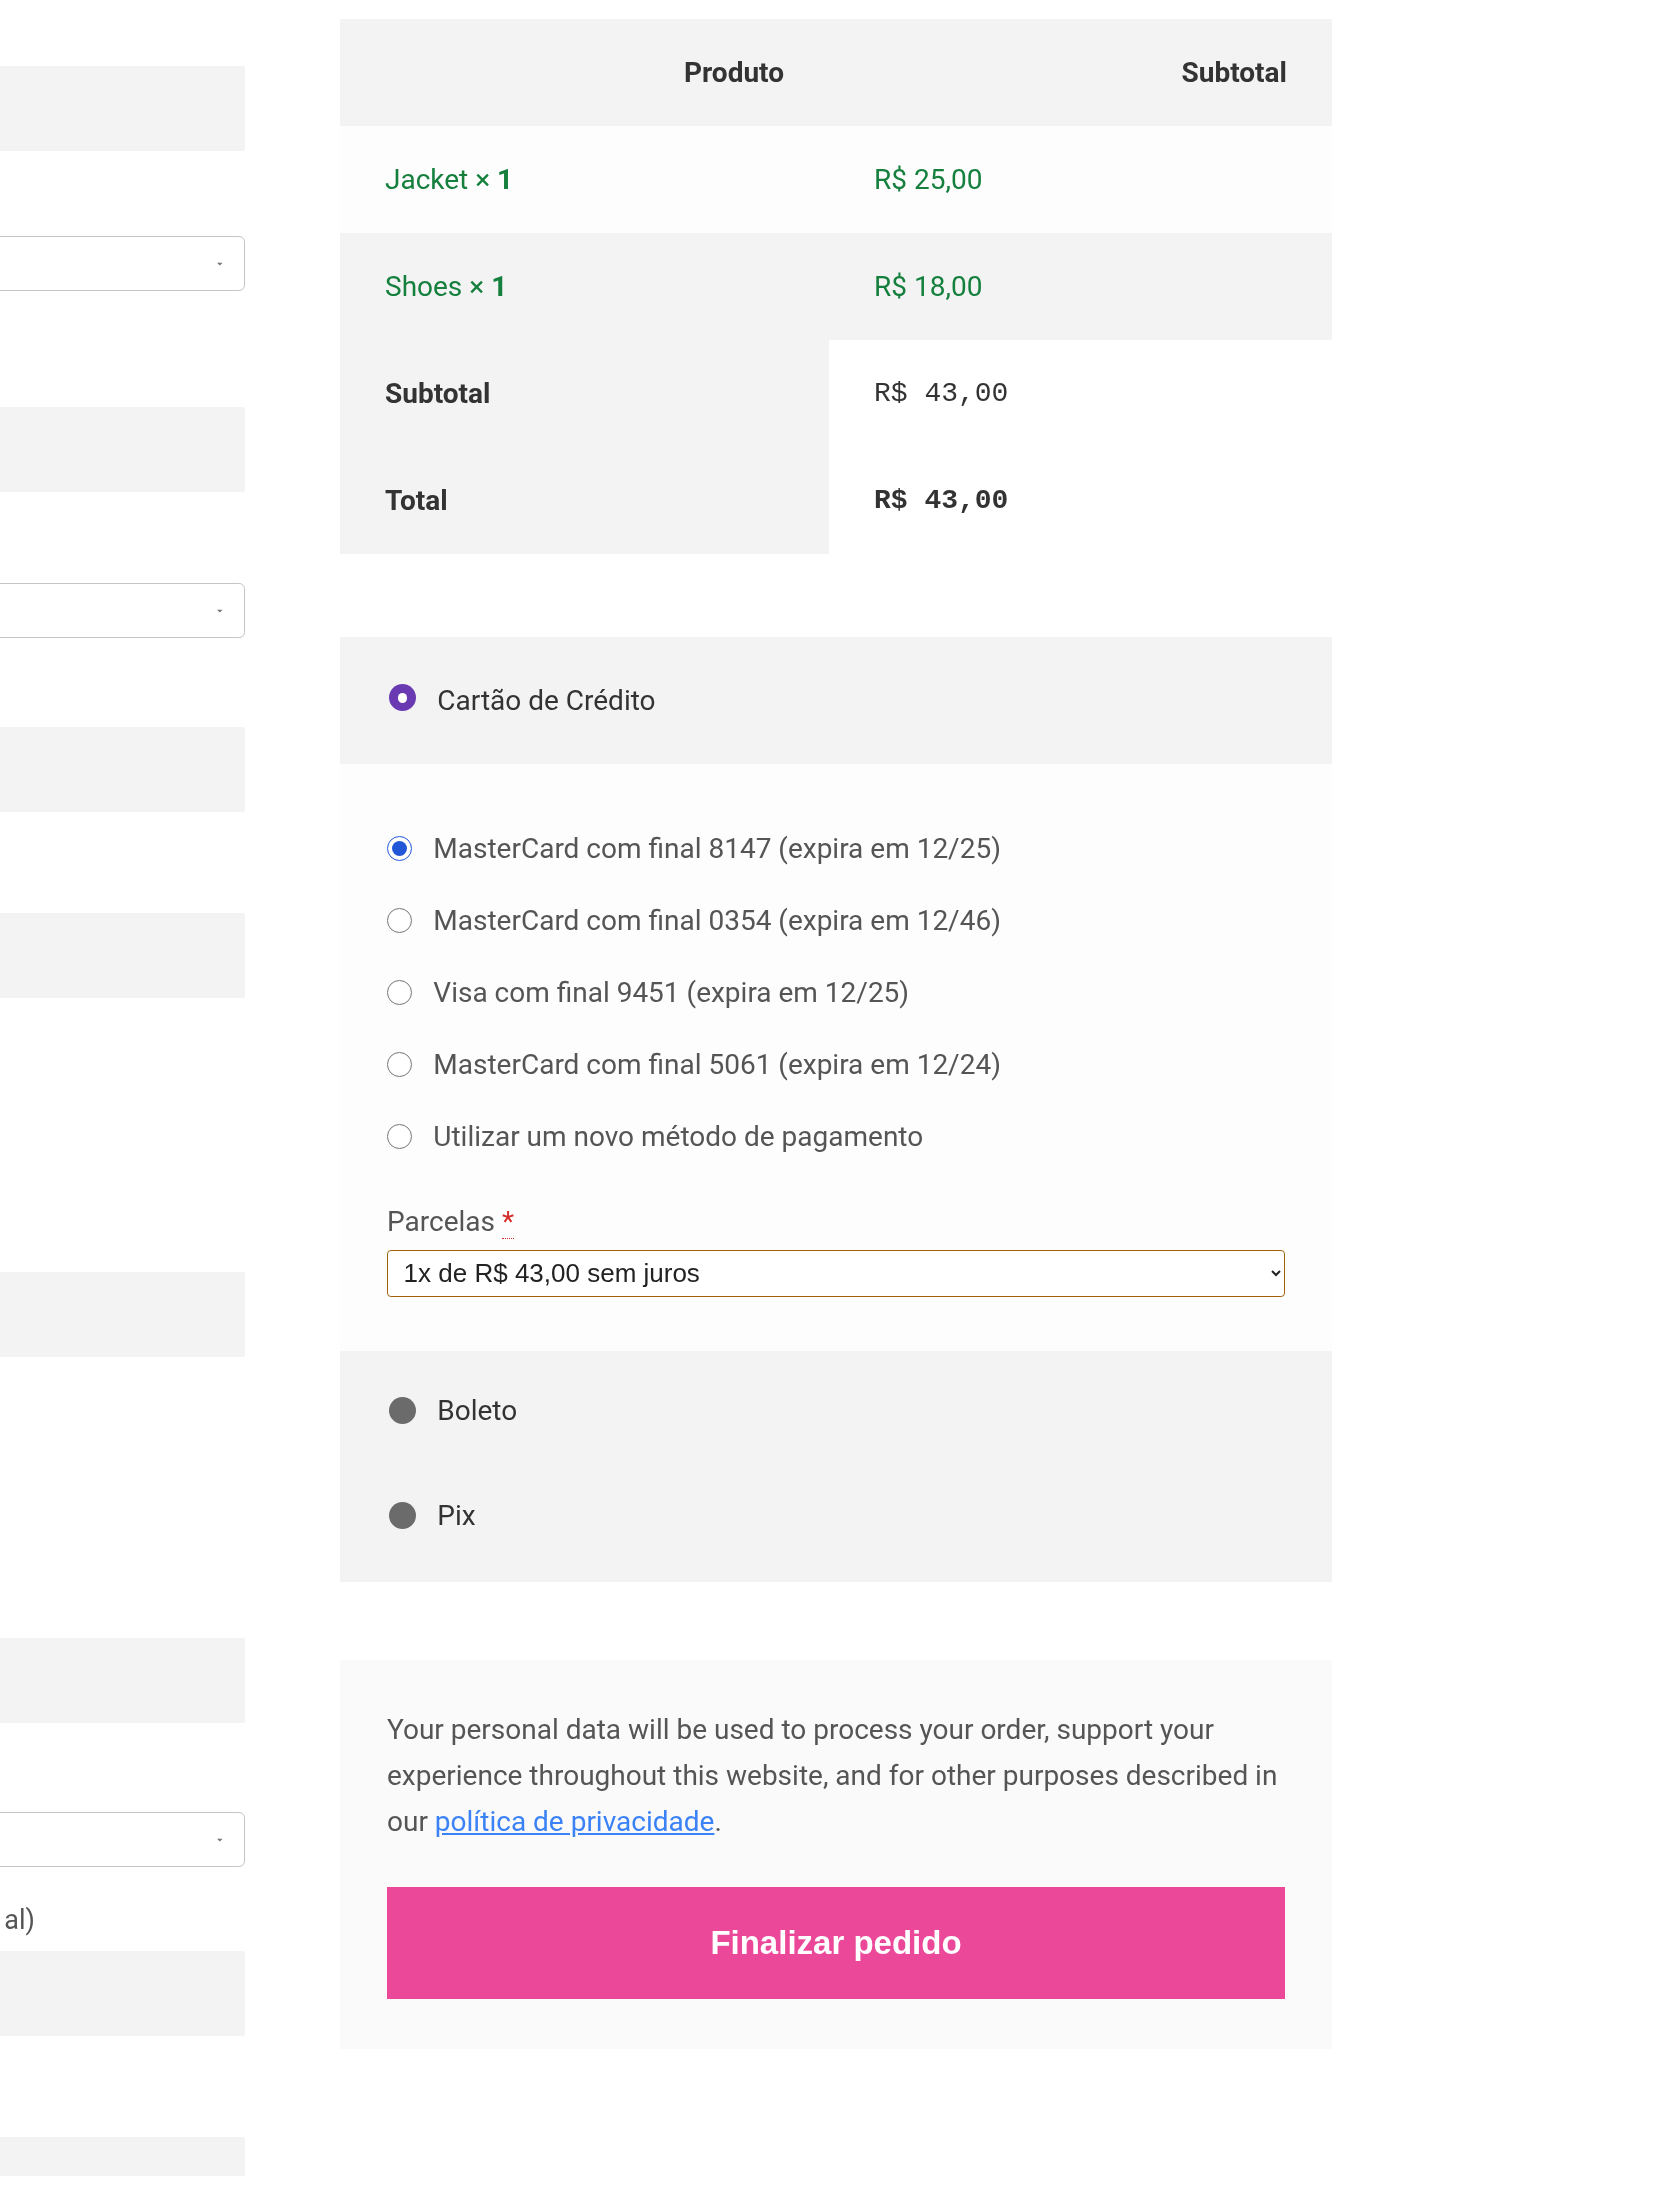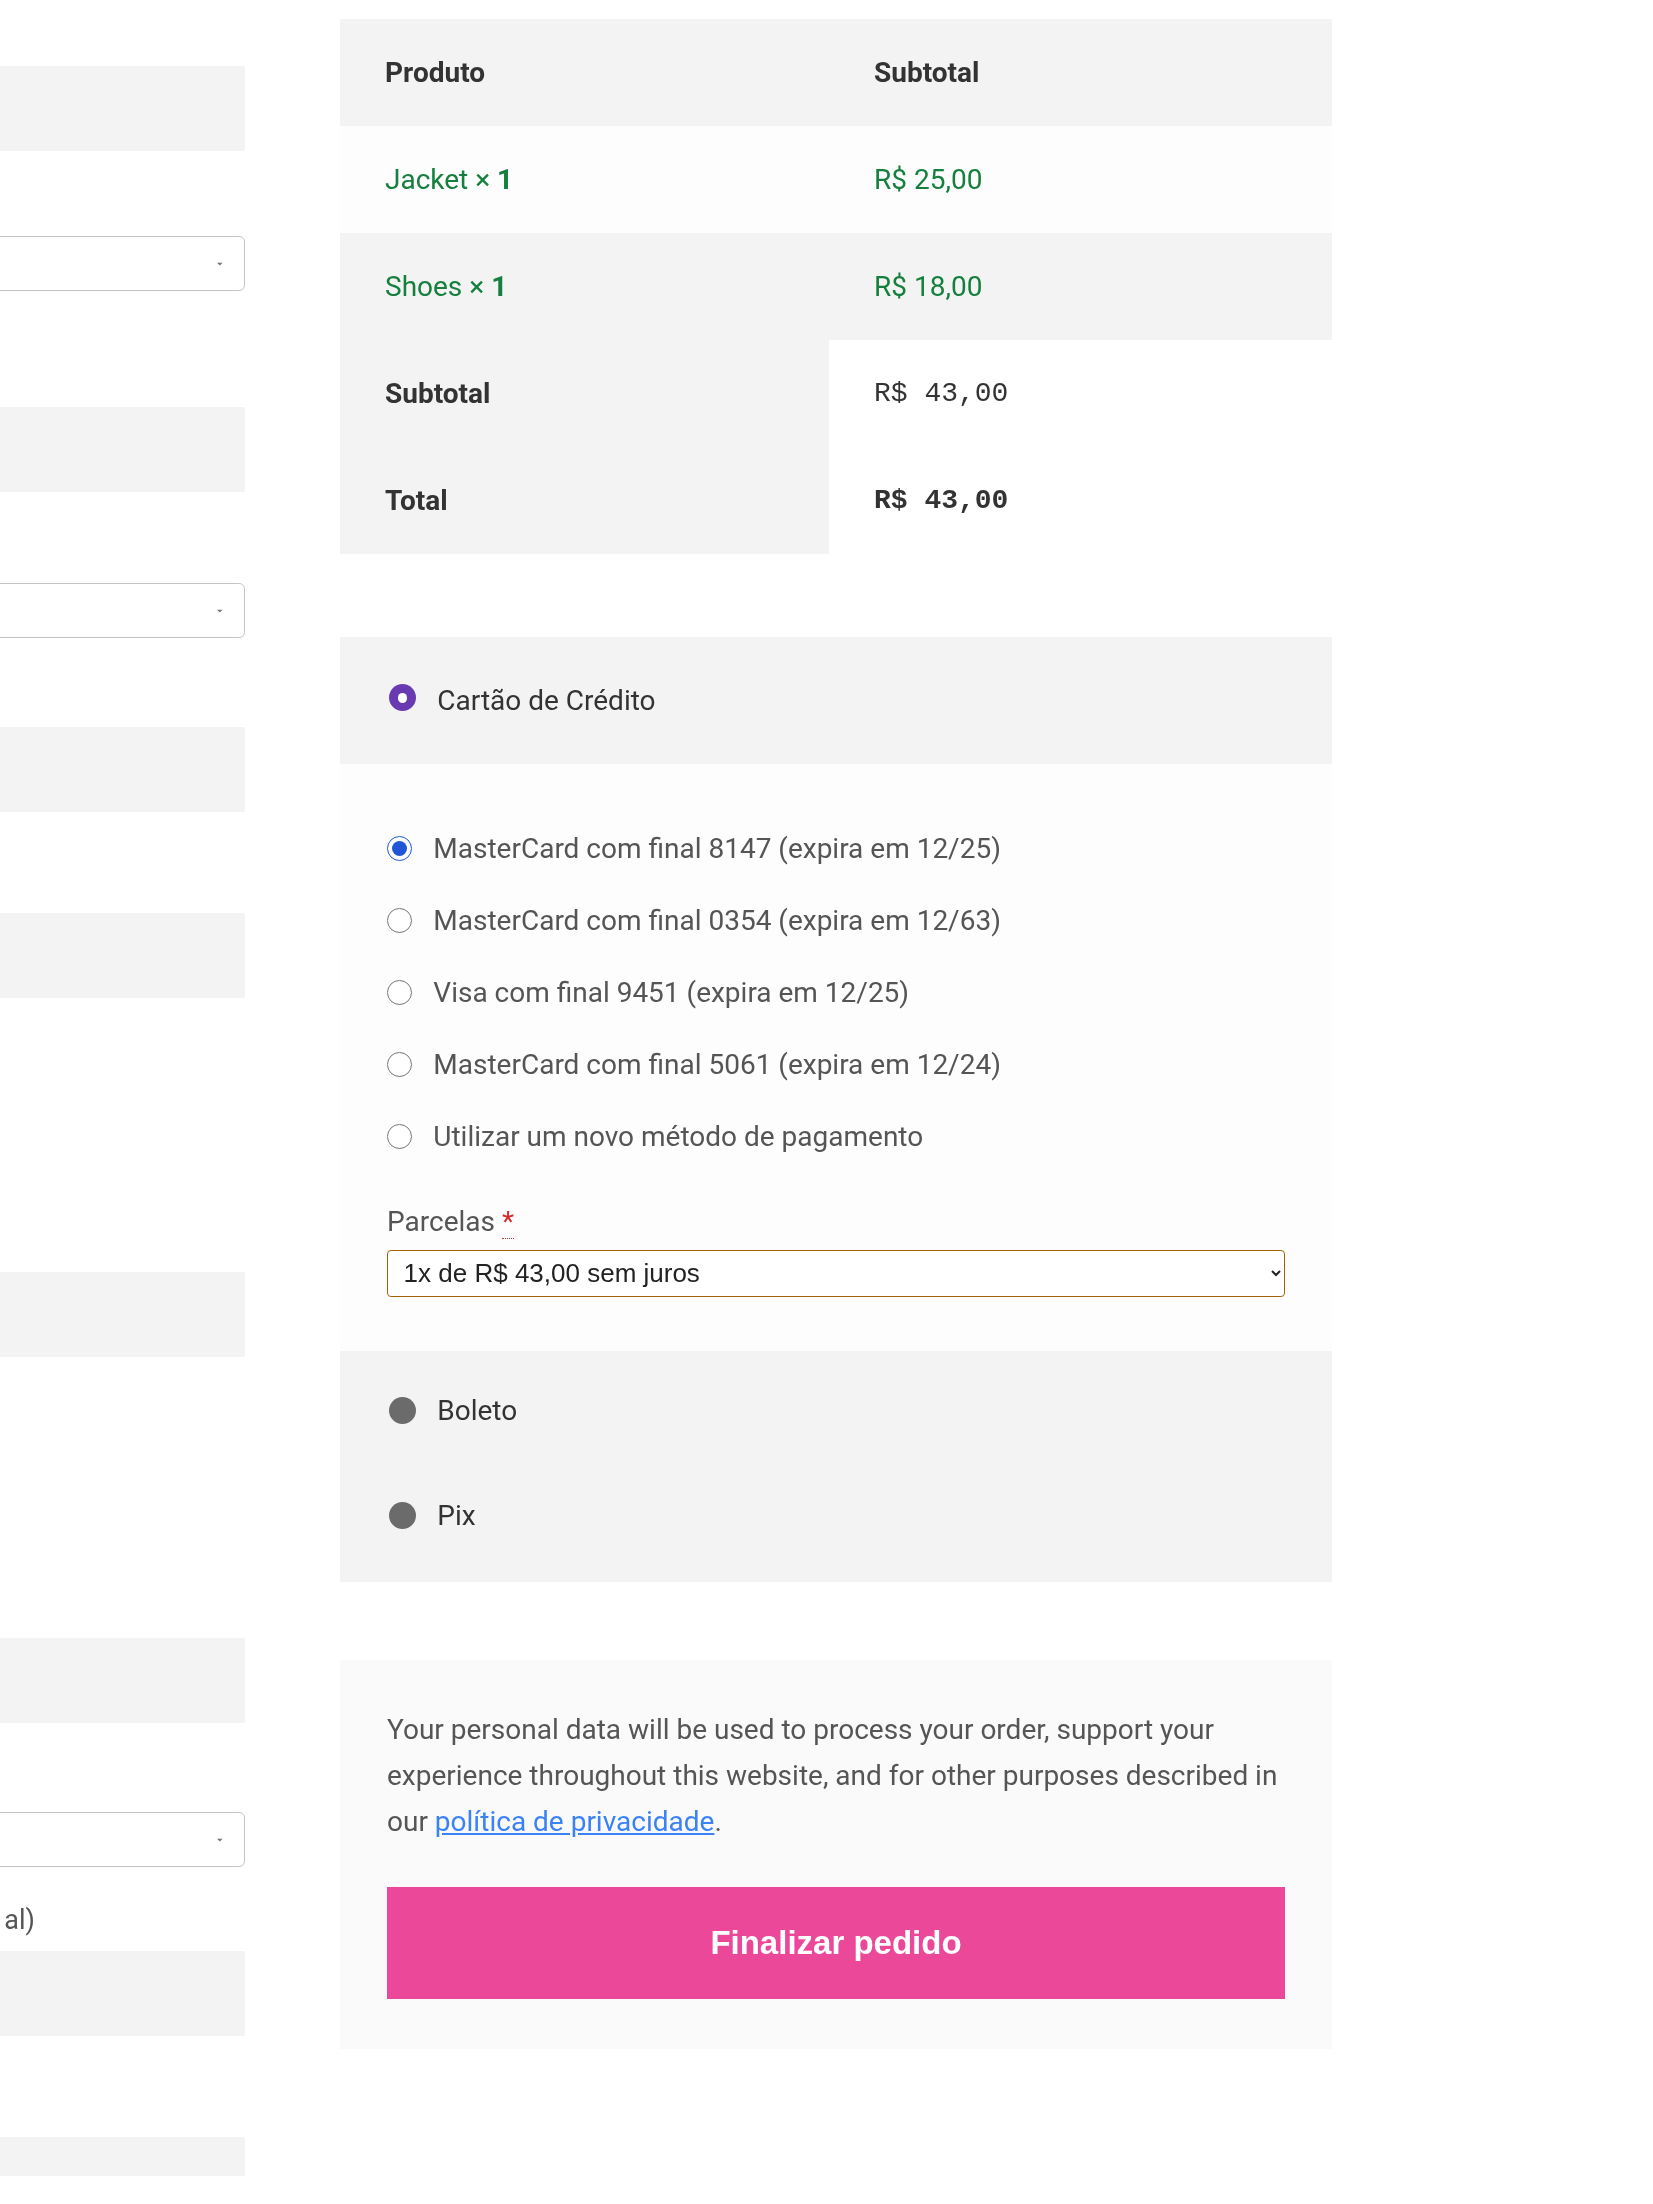--- a/index.html
+++ b/index.html
@@ -54,21 +54,21 @@
   }
 
   
   table.order {
     width: 100%;
     border-collapse: collapse;
     font-size: 28px;
     color: #333;
   }
   table.order th {
-    text-align: left;
+    text-align: right;
     font-weight: 700;
     padding: 37px 45px;
     background: #f3f3f3;
     color: #333;
   }
   table.order td {
     padding: 37px 45px;
     color: #15803d;
   }
   table.order tr.row-even td { background: #fdfdfd; }
@@ -274,21 +274,21 @@
       <span>Cartão de Crédito</span>
     </div>
 
     <div class="pm-body">
       <label class="card-option">
         <input type="radio" name="card" checked="" style="">
         <span>MasterCard com final 8147 (expira em 12/25)</span>
       </label>
       <label class="card-option">
         <input type="radio" name="card" style="">
-        <span>MasterCard com final 0354 (expira em 12/63)</span>
+        <span>MasterCard com final 0354 (expira em 12/46)</span>
       </label>
       <label class="card-option">
         <input type="radio" name="card" style="">
         <span>Visa com final 9451 (expira em 12/25)</span>
       </label>
       <label class="card-option">
         <input type="radio" name="card" style="">
         <span>MasterCard com final 5061 (expira em 12/24)</span>
       </label>
       <label class="card-option">

